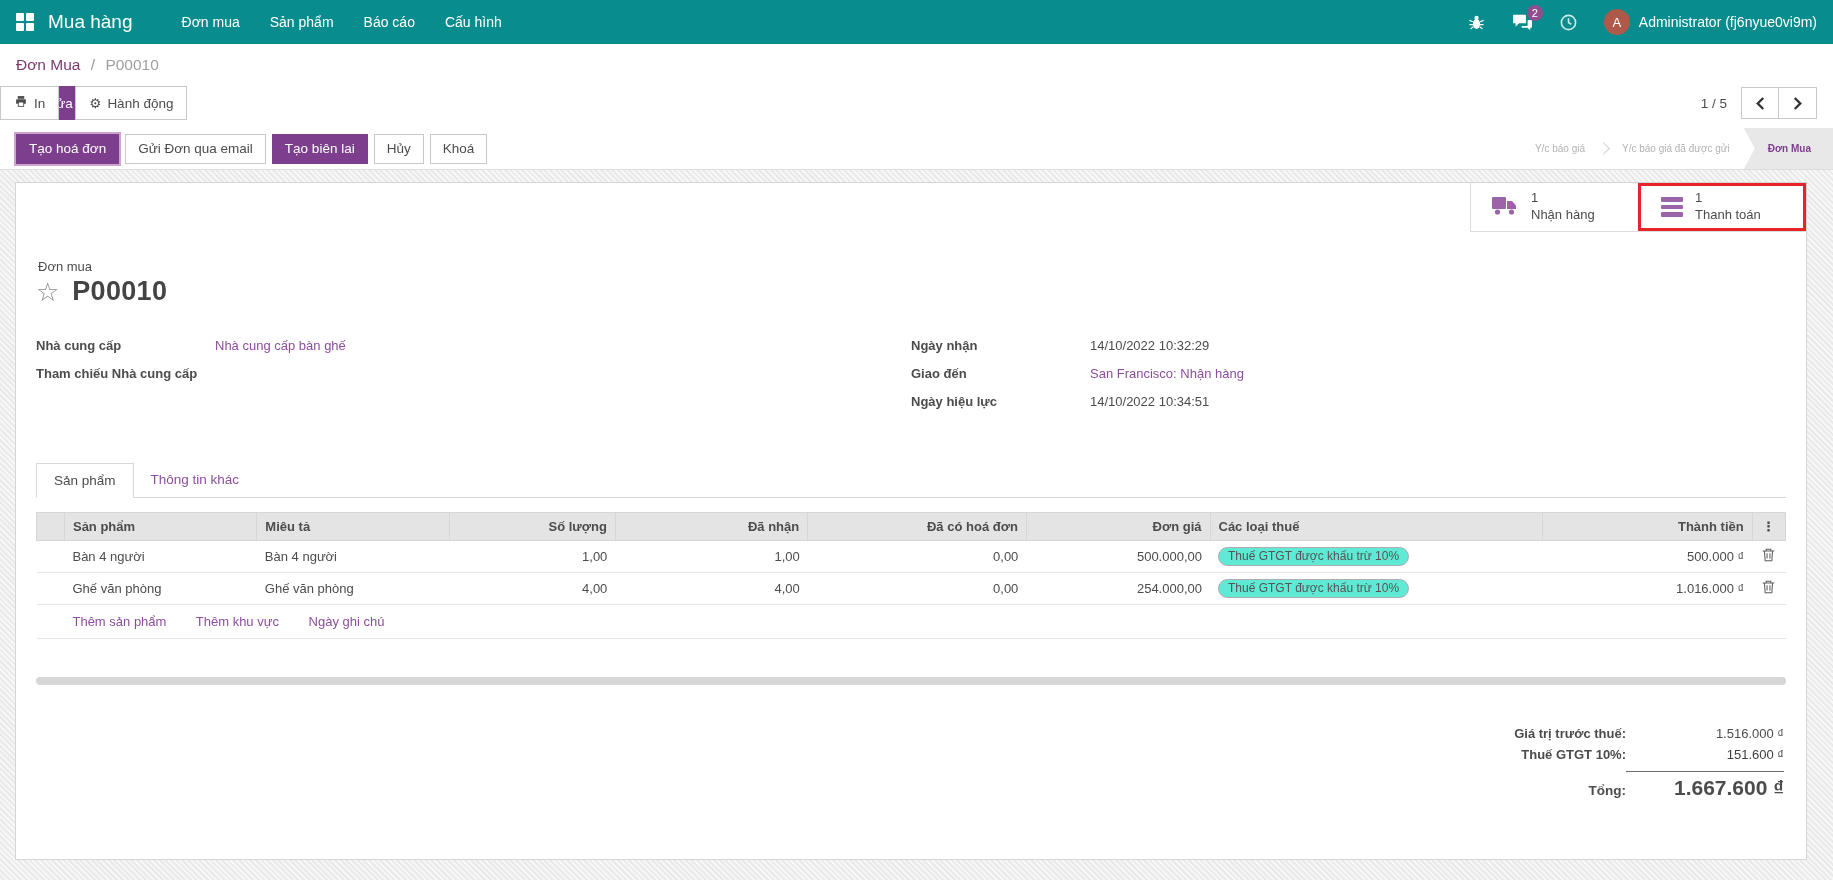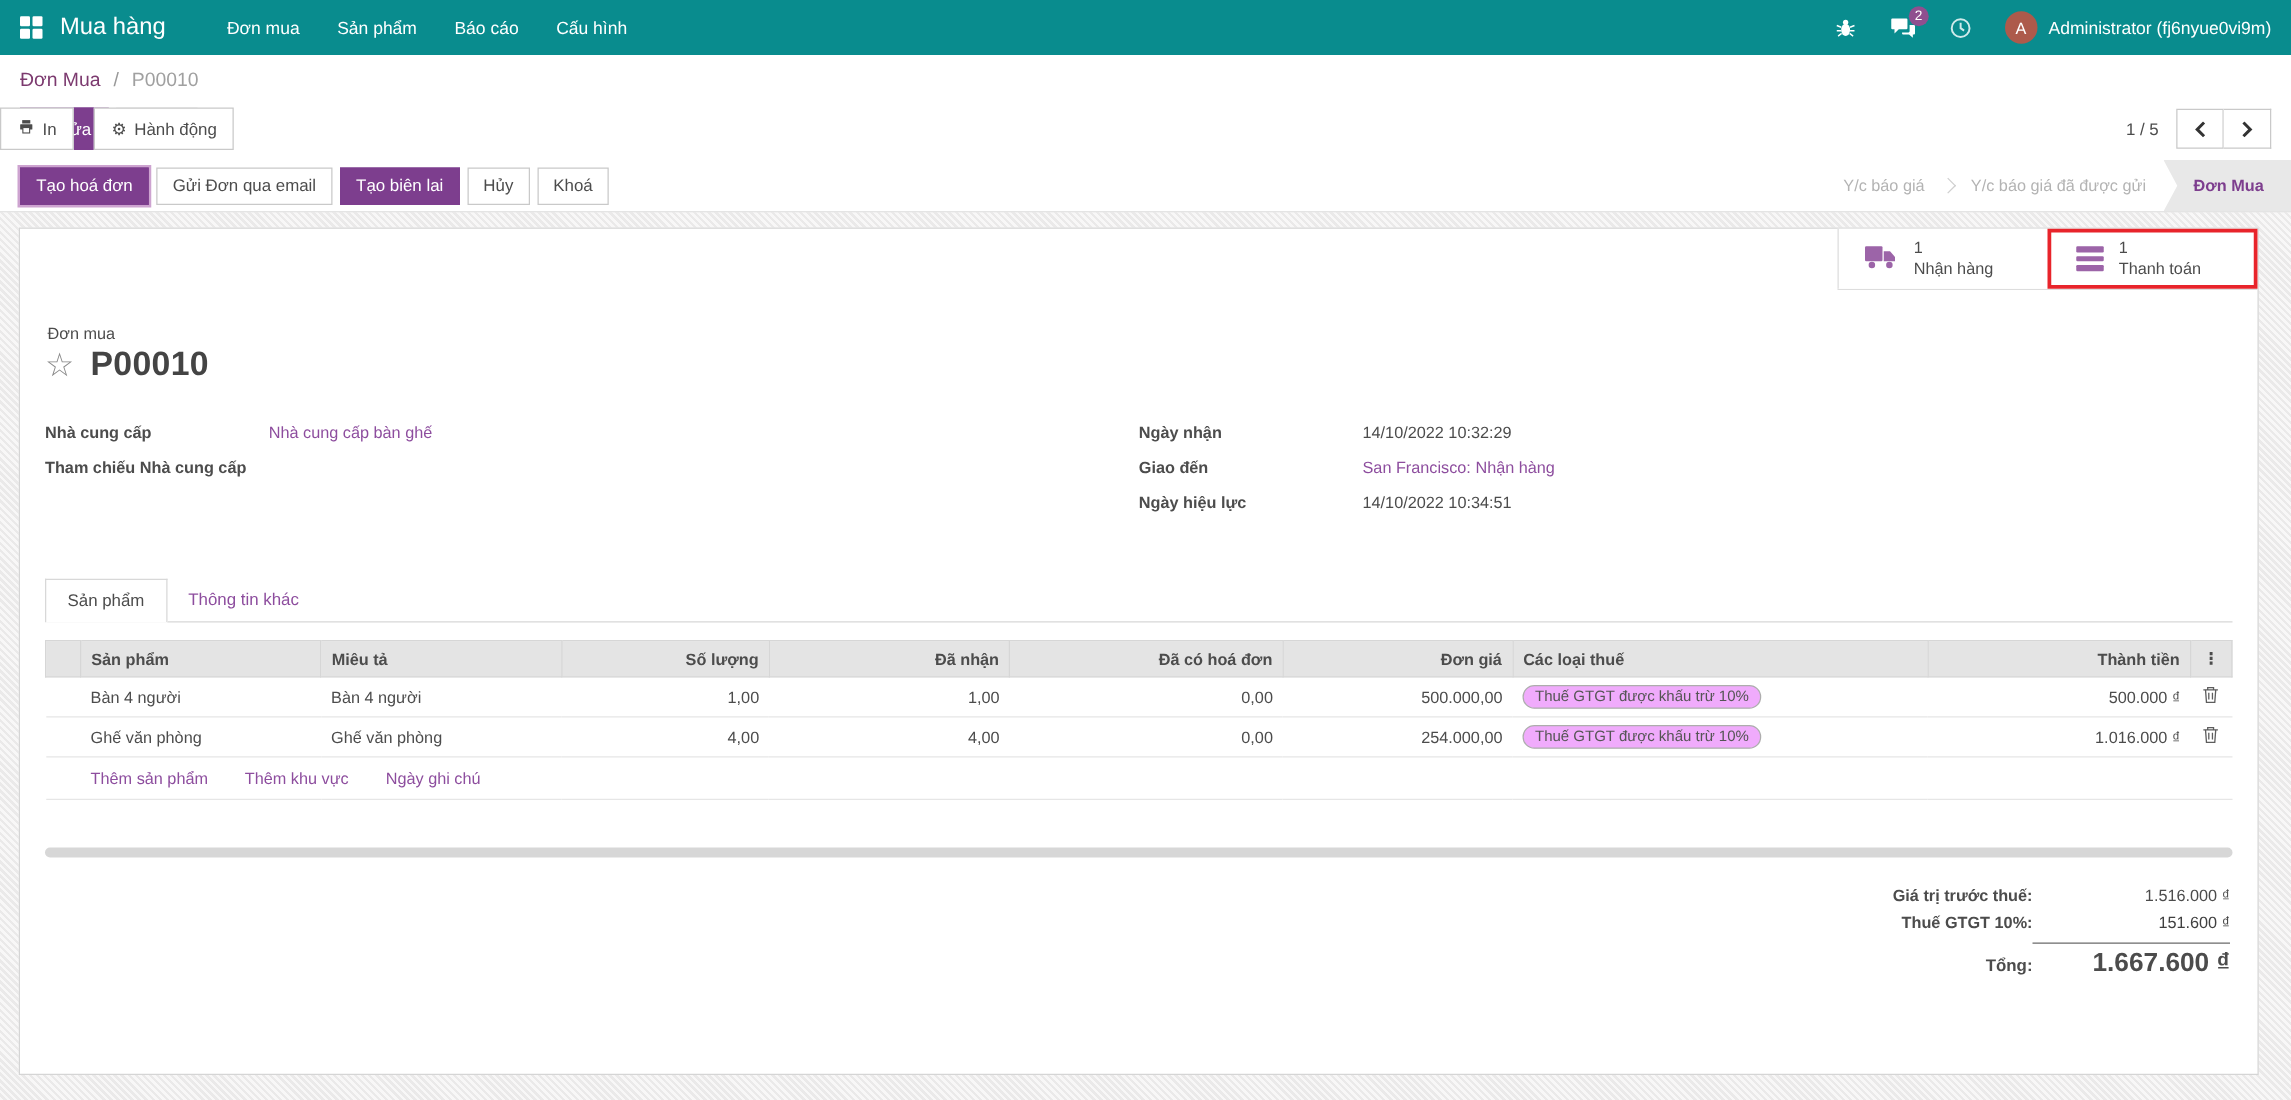--- a/index.html
+++ b/index.html
@@ -37,21 +37,21 @@
   .pager-nav { display:flex; }
   .pager-btn { width:38px; height:32px; border:1px solid #c9c9c9; background:#fff; display:flex; align-items:center; justify-content:center; cursor:pointer; }
   .pager-btn + .pager-btn { border-left:none; }
 
   
   .statusbar { display:flex; align-items:stretch; justify-content:space-between; border-bottom:1px solid #dcdcdc; margin-top:2px; height:42px; padding-left:16px; }
   .status-buttons { display:flex; align-items:center; gap:6px; }
   .sbtn { height:30px; padding:0 12px; font-size:13.5px; border:1px solid #c9c9c9; background:#fff; color:#4c4c4c; cursor:pointer; white-space:nowrap; }
   .sbtn.primary { background:#7d3e8e; border-color:#7d3e8e; color:#fff; }
   .sbtn.focused { box-shadow:0 0 0 2px #cda3d0; }
-  .steps { display:flex; align-items:stretch; color:#b3b3b3; font-size:13px; }
+  .steps { display:flex; align-items:stretch; color:#b3b3b3; font-size:10px; }
   .step { display:flex; align-items:center; padding:0 14px; cursor:pointer; white-space:nowrap; }
   .step-sep { display:flex; align-items:center; }
   .step-sep i { width:9px; height:9px; border-top:1px solid #cfcfcf; border-right:1px solid #cfcfcf; transform:rotate(45deg); }
   .step.active { background:#e8e8e8; color:#7d3e8e; font-weight:bold; padding:0 22px 0 24px;
     clip-path:polygon(0 0,100% 0,100% 100%,0 100%,11px 50%); }
 
   
   .content { height:710px; padding:12px 26px 0 15px;
     background:#efeeee;
     background-image:repeating-linear-gradient(45deg, rgba(255,255,255,.55) 0 2px, rgba(0,0,0,0.02) 2px 4px); }
@@ -91,29 +91,29 @@
   .o-list .c-product { width:11%; }
   .o-list .c-desc { width:11%; }
   .o-list .c-qty { width:9.5%; }
   .o-list .c-recv { width:11%; }
   .o-list .c-billed { width:12.5%; }
   .o-list .c-price { width:10.5%; }
   .o-list .c-tax { width:19%; }
   .o-list .c-sub { width:12%; }
   .o-list .c-trash { width:1.9%; }
   .th-dots { text-align:center !important; padding:6px 2px !important; cursor:pointer; color:#555; }
-  .tax-pill { display:inline-block; border:1px solid #adadad; border-radius:11px; padding:1px 9px 2px; font-size:12px; color:#555; background:#f0abfc; white-space:nowrap; }
+  .tax-pill { display:inline-block; border:1px solid #adadad; border-radius:11px; padding:1px 9px 2px; font-size:12px; color:#555; background:#5eead4; white-space:nowrap; }
   .trash-cell { text-align:center; cursor:pointer; color:#5d5d5d; }
   .add-links td { padding:9px 8px; }
   .add-link { color:#8d4d9e; cursor:pointer; margin-right:26px; }
 
   .hscrollbar { height:8px; background:#d7d7d7; border-radius:4px; margin-top:38px; cursor:pointer; }
 
   
-  .totals { display:flex; flex-direction:column; align-items:flex-end; margin-top:20px; padding-right:2px; }
+  .totals { display:flex; flex-direction:column; align-items:flex-end; margin-top:38px; padding-right:2px; }
   .trow { display:flex; align-items:baseline; padding:3px 0; }
   .tlabel { font-weight:bold; color:#4c4c4c; }
   .tvalue { width:158px; text-align:right; }
   .trow.tax .tvalue { color:#404040; }
   .trow.grand { margin-top:3px; }
   .trow.grand .tlabel { font-size:13.5px; }
   .trow.grand .tvalue { font-weight:bold; font-size:21px; border-top:1px solid #6b6b6b; padding-top:4px; }
 </style>
 </head>
 <body>

